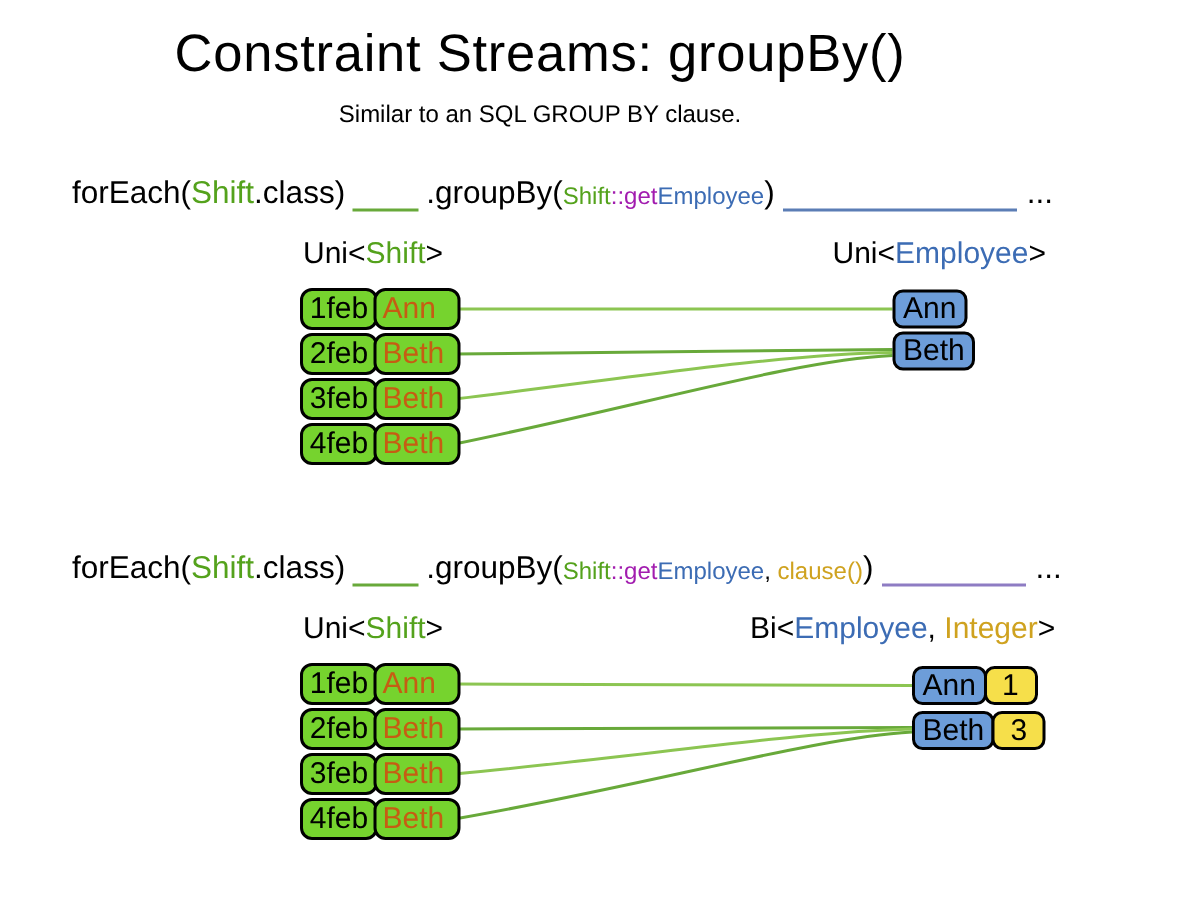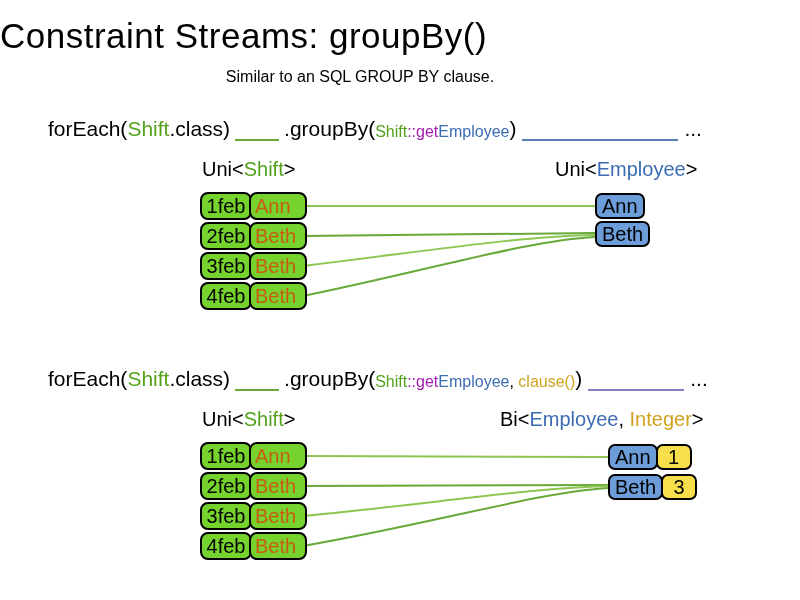--- a/index.html
+++ b/index.html
@@ -1,21 +1,21 @@
 <!DOCTYPE html>
 <html style="--green_text: #54a21c; --blue_text: #3c6cb4; --gold_text: #cfa21f; --orange_text: #c65d13; --green_fill: #76d32e; --blue_fill: #6d9dd9; --yellow_fill: #f6df4a; --line_green_light: #8cc552; --line_green: #68a93a; --line_blue: #5b7db5; --line_purple: #8e7cc3; --box_border: #000000;"><head>
 <meta charset="utf-8">
 <style>
   html,body { margin:0; padding:0; background:#fff; }
   .slide {
     position:relative; width:800px; height:600px; overflow:hidden;
     background:#fff; font-family:"Liberation Sans", sans-serif; color:#000;
   }
   .title {
-    position:absolute; top:16px; left:0; width:720px; text-align:left;
+    position:absolute; top:16px; left:0; width:720px; text-align:center;
     font-size:35px; letter-spacing:0.5px;
   }
   .subtitle {
     position:absolute; top:68px; left:0; width:720px; text-align:center;
     font-size:16px;
   }
   .code {
     position:absolute; display:flex; align-items:flex-end; height:26px;
     font-size:21px; white-space:pre;
   }

